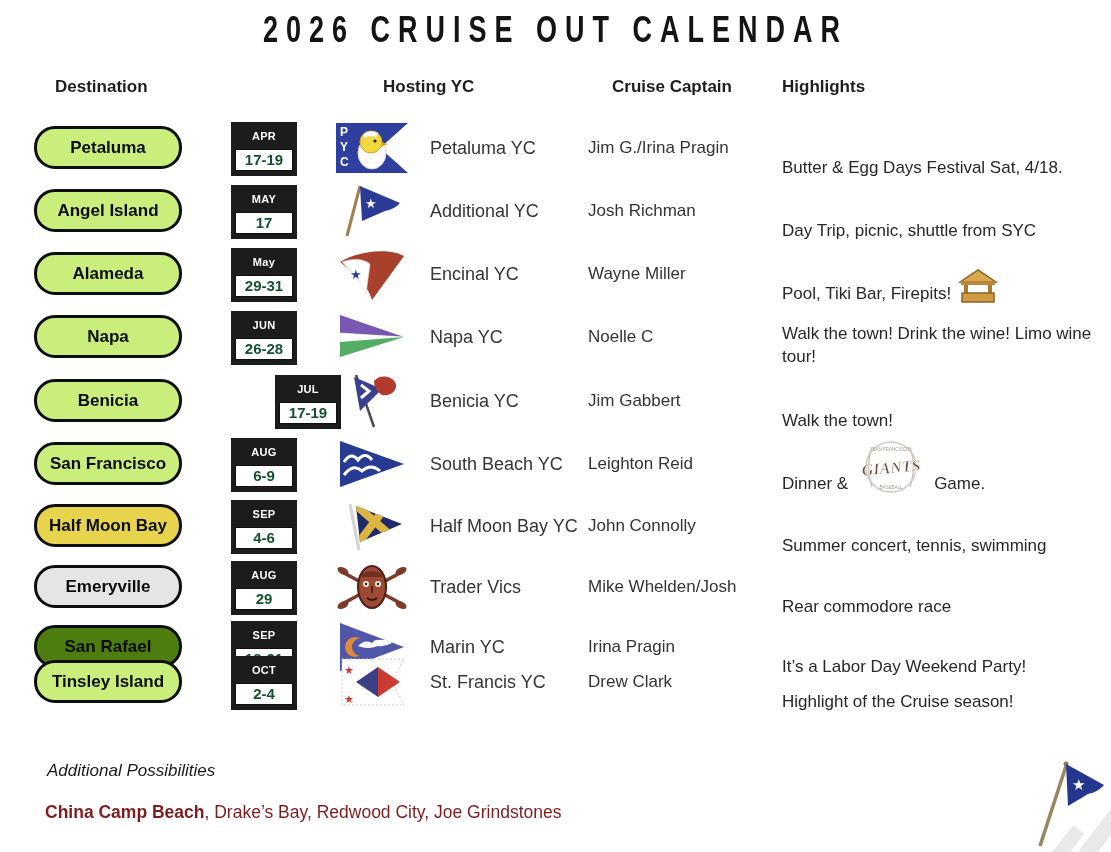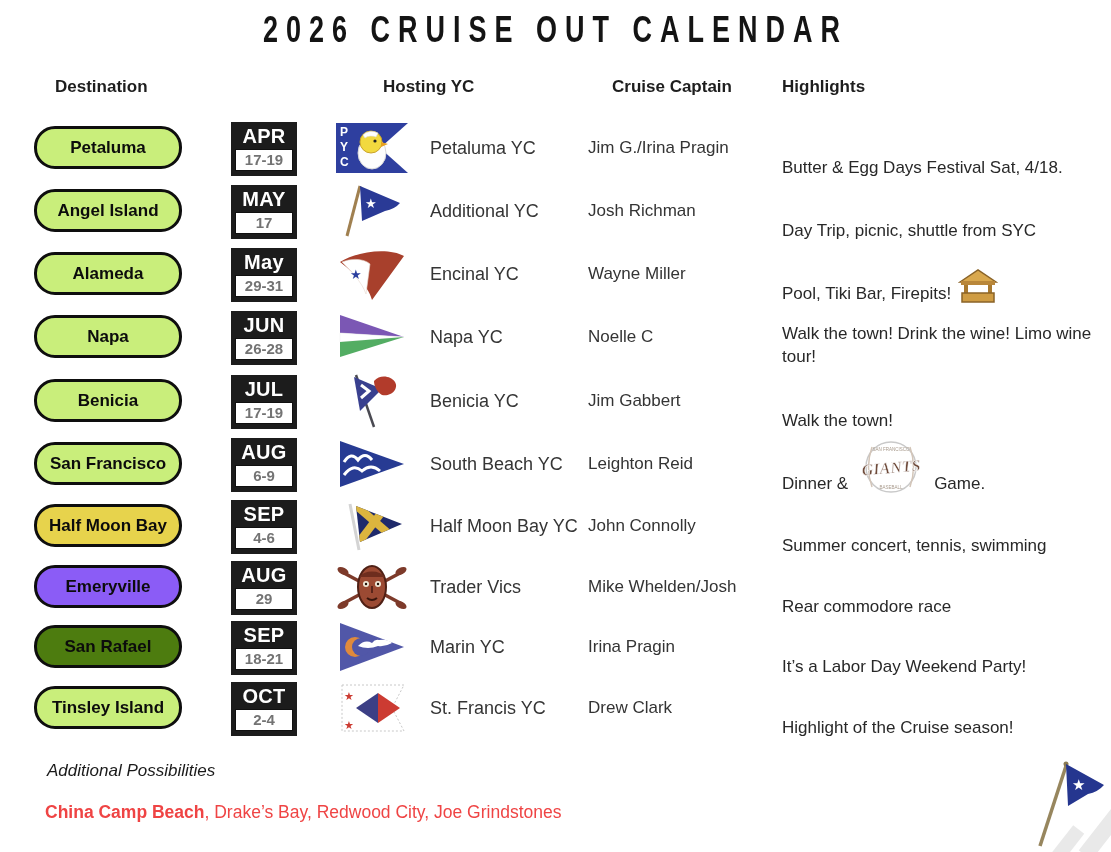--- a/index.html
+++ b/index.html
@@ -15,38 +15,38 @@
   .ch-dest{left:55px;} .ch-host{left:383px;} .ch-capt{left:597px;margin-left:15px;} .ch-high{left:782px;}
 
   .row{position:absolute;left:0;width:1111px;height:62px;}
   .pill{position:absolute;left:34px;top:9px;width:142px;height:37px;
         background:#c9ee7b;border:3.5px solid #0e0e0e;border-radius:21px;
         display:flex;align-items:center;justify-content:center;
         font-weight:bold;font-size:17px;color:#0c0c0c;white-space:nowrap;}
   .badge{position:absolute;left:231px;top:5px;width:66px;background:#1c1c1c;
          border:2px solid #1c1c1c;padding-bottom:3px;box-sizing:border-box;}
   .badge .month{height:25px;line-height:25px;text-align:center;color:#fff;
-                font-weight:bold;font-size:20px;letter-spacing:.3px;}
+                font-weight:bold;font-size:11px;letter-spacing:.3px;}
   .badge .dates{margin:0 2px;height:20px;line-height:20px;background:#fff;
-                text-align:center;font-weight:bold;font-size:15px;color:#737373;
+                text-align:center;font-weight:bold;font-size:15px;color:#14532d;
                 border:1px solid #101010;}
   .flag{position:absolute;left:328px;top:0;width:88px;height:62px;
         display:flex;align-items:center;justify-content:center;}
   .yc{position:absolute;left:430px;top:0;height:62px;display:flex;align-items:center;
       font-size:18px;color:#353535;white-space:nowrap;}
   .captain{position:absolute;left:588px;top:0;height:62px;display:flex;align-items:center;
       font-size:17px;color:#343434;white-space:nowrap;}
   .highlight{position:absolute;left:782px;top:0;width:324px;height:62px;
       display:flex;align-items:flex-end;flex-wrap:wrap;gap:0 7px;
       font-size:17px;color:#282828;line-height:1.32;}
   .highlight .hicon{display:inline-flex;align-items:center;}
 
   .footer-additional{position:absolute;left:47px;top:761px;font-size:17px;
       font-style:italic;color:#1a1a1a;}
-  .footer-list{position:absolute;left:45px;top:802px;font-size:17.5px;color:#ef4444;}
+  .footer-list{position:absolute;left:45px;top:802px;font-size:17.5px;color:#7f1d1d;}
   .footer-list .bold{font-weight:bold;}
 
   .wm{position:absolute;background:#e9e9e9;}
   .wm1{left:1062px;top:800px;width:120px;height:16px;transform:rotate(-52deg);}
   .wm2{left:1090px;top:828px;width:110px;height:16px;transform:rotate(-52deg);}
   .wm3{left:1006px;top:858px;width:90px;height:14px;transform:rotate(-52deg);}
   .cornerflag{position:absolute;left:1012px;top:748px;width:100px;height:104px;}
 </style>
 </head>
 <body>
@@ -147,21 +147,21 @@
  </svg>
         </div>
         <div class="yc">Napa YC</div>
         <div class="captain">Noelle C</div>
         <div class="highlight">
           <span>Walk the town! Drink the wine! Limo wine tour!</span>
         </div>
       </div>
       <div class="row" style="top: 370px;">
         <div class="pill" style="background: rgb(201, 238, 123);">Benicia</div>
-        <div class="badge" style="background: rgb(28, 28, 28); border-color: rgb(28, 28, 28);">
+        <div class="badge" style="background: rgb(28, 28, 28); border-color: rgb(28, 28, 28); margin-left: 44px;">
           <div class="month">JUL</div>
           <div class="dates">17-19</div>
         </div>
         <div class="flag">
           <svg width="76" height="60" viewBox="0 0 76 60">
    <line x1="22" y1="4" x2="40" y2="56" stroke="#4a4a52" stroke-width="2.5"></line>
    <polygon points="20,6 48,18 26,40" fill="#39408f"></polygon>
    <polyline points="27,14 35,20 27,27" fill="none" stroke="#ffffff" stroke-width="3"></polyline>
    <path d="M40,10 C46,3 57,5 61,11 C65,18 57,26 48,24 C44,22 40,16 40,10 Z" fill="#b23b2b"></path>
  </svg>
@@ -223,21 +223,21 @@
    </g>
  </svg>
         </div>
         <div class="yc">Half Moon Bay YC</div>
         <div class="captain">John Connolly</div>
         <div class="highlight">
           <span>Summer concert, tennis, swimming</span>
         </div>
       </div>
       <div class="row" style="top: 556px;">
-        <div class="pill" style="background: #8b5cf6;">Emeryville</div>
+        <div class="pill" style="background: #e5e5e5;">Emeryville</div>
         <div class="badge" style="background: rgb(28, 28, 28); border-color: rgb(28, 28, 28);">
           <div class="month">AUG</div>
           <div class="dates">29</div>
         </div>
         <div class="flag">
           <svg width="76" height="58" viewBox="0 0 76 58">
    <g stroke="#7d3a2a" stroke-width="3.5">
      <line x1="8" y1="14" x2="68" y2="46"></line>
               <line x1="8" y1="46" x2="68" y2="14"></line>
    </g>
@@ -274,21 +274,21 @@
    <circle cx="27" cy="28" r="9" fill="#5157a8"></circle>
    <path d="M24,27 q7,-7 14,-3 q3,-4 7,-3 q9,-1 13,3 q-7,4 -14,3 q-10,4 -20,0 Z" fill="#ffffff"></path>
  </svg>
         </div>
         <div class="yc">Marin YC</div>
         <div class="captain">Irina Pragin</div>
         <div class="highlight">
           <span>It’s a Labor Day Weekend Party!</span>
         </div>
       </div>
-      <div class="row" style="top: 677px;">
+      <div class="row" style="top: 651px;">
         <div class="pill" style="background: rgb(201, 238, 123);">Tinsley Island</div>
         <div class="badge" style="background: rgb(28, 28, 28); border-color: rgb(28, 28, 28);">
           <div class="month">OCT</div>
           <div class="dates">2-4</div>
         </div>
         <div class="flag">
           <svg width="76" height="56" viewBox="0 0 76 56">
    <polygon points="8,5 70,5 58,28 70,51 8,51" fill="#ffffff" stroke="#c8c8c8" stroke-width="1" stroke-dasharray="2,2"></polygon>
    <text x="10" y="20" font-size="11" fill="#cc3b32">★</text>
    <text x="10" y="49" font-size="11" fill="#cc3b32">★</text>

